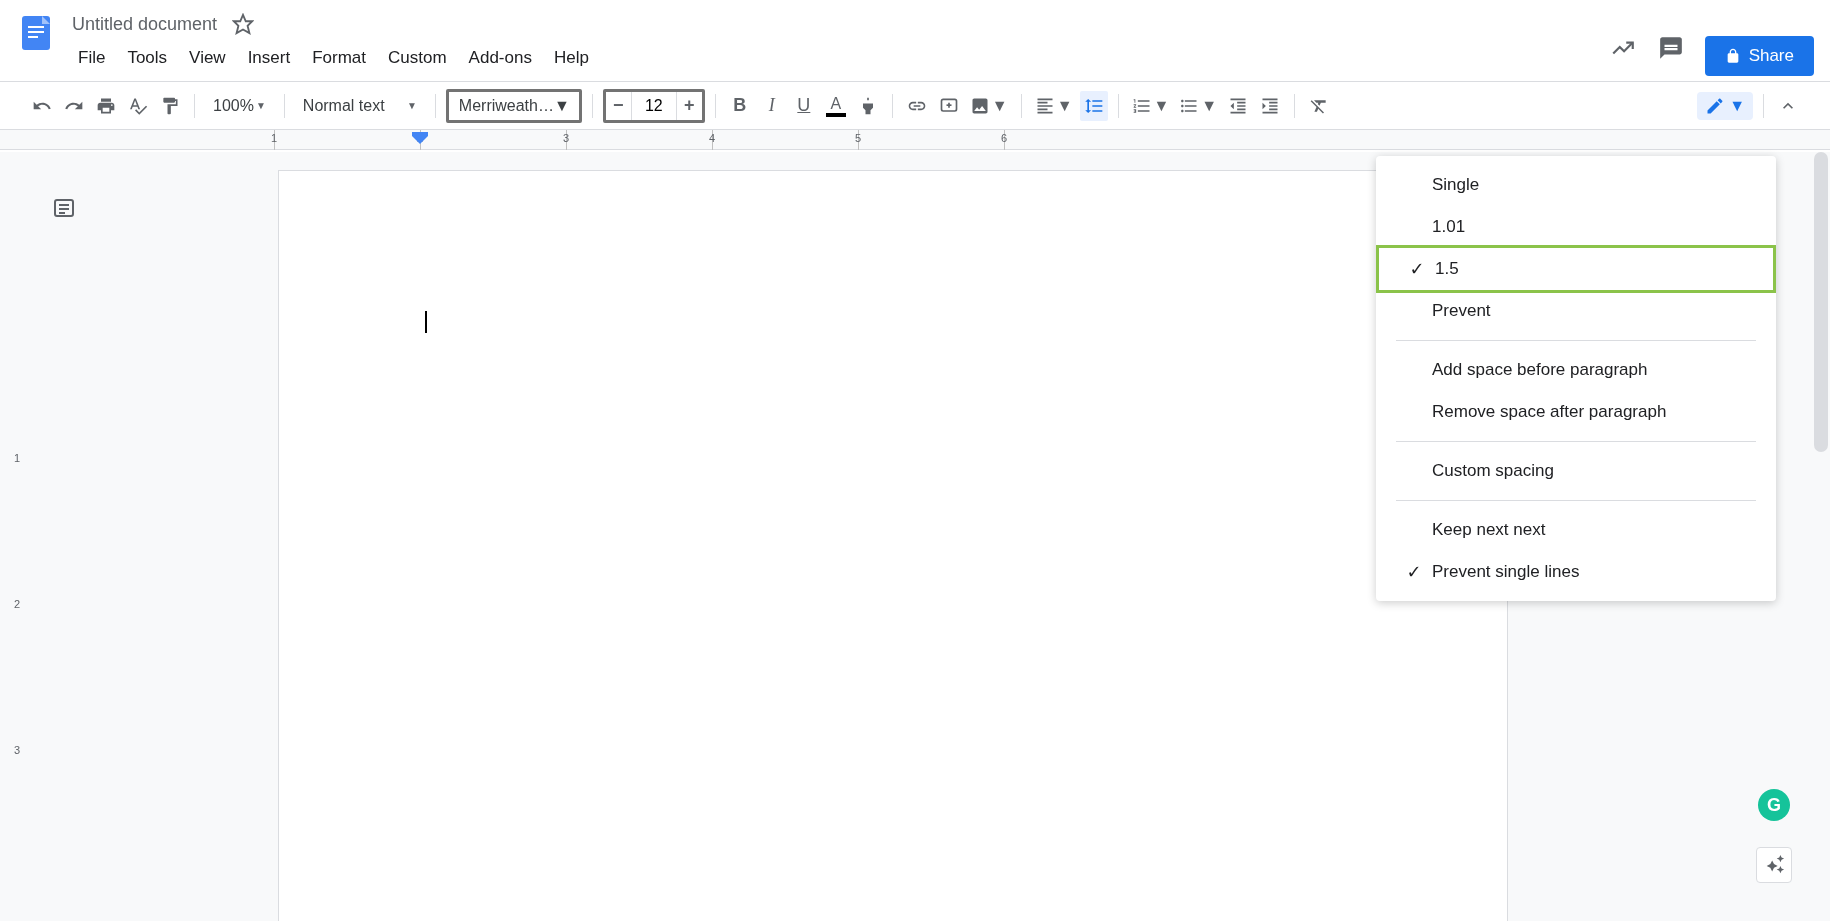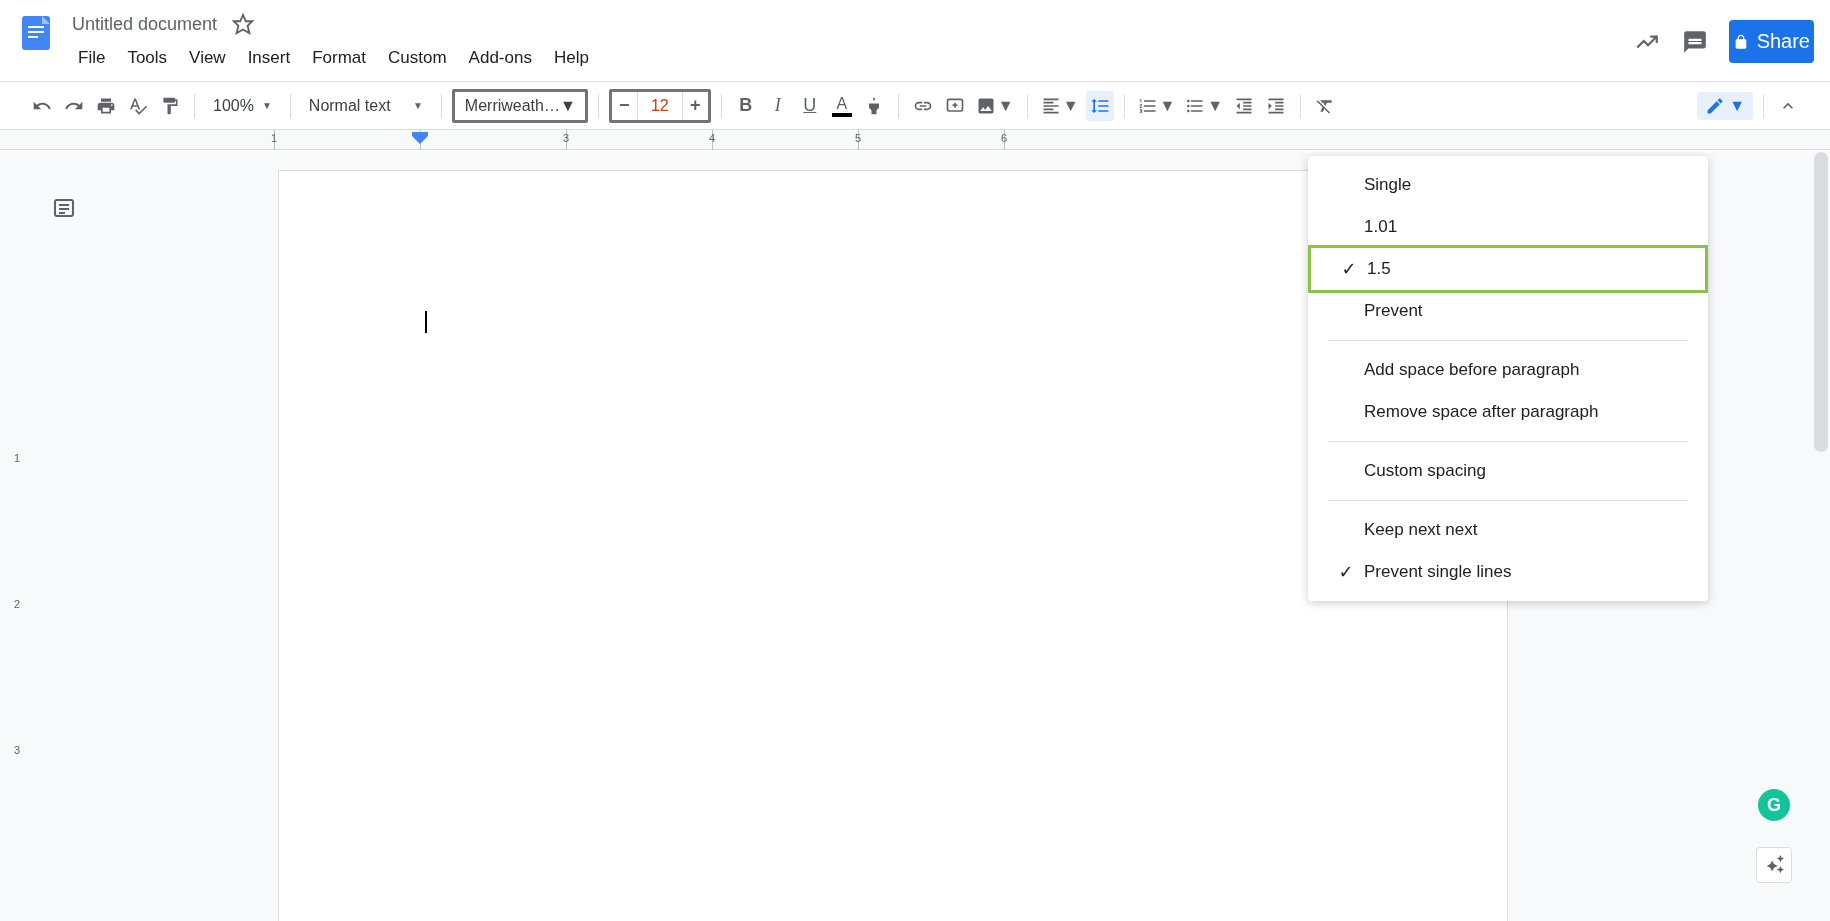--- a/index.html
+++ b/index.html
@@ -9,35 +9,35 @@
 .header { display: flex; align-items: flex-start; padding: 8px 16px 0 16px; height: 82px; border-bottom: 1px solid #dadce0; }
 .logo { width: 40px; height: 54px; margin-top: 4px; margin-right: 12px; }
 .logo svg { width: 40px; height: 40px; }
 .title-area { flex: 1; }
 .title-row { display: flex; align-items: center; height: 32px; }
 .doc-title { font-size: 18px; color: #5f6368; margin-right: 14px; margin-left: 4px; }
 .star-btn { width: 24px; height: 24px; display: flex; align-items: center; justify-content: center; cursor: pointer; }
 .menubar { display: flex; gap: 2px; margin-top: 2px; }
 .menubar-item { font-size: 17px; color: #202124; padding: 6px 10px; cursor: pointer; border-radius: 4px; }
 .header-right { display: flex; align-items: center; gap: 20px; margin-top: 12px; }
-.share-btn { background: #1a73e8; color: #fff; border: none; border-radius: 4px; padding: 10px 4px; font-size: 20px; font-weight: 500; display: flex; align-items: center; gap: 8px; cursor: pointer; }
+.share-btn { background: #1a73e8; color: #fff; border: none; border-radius: 4px; padding: 10px 20px; font-size: 17px; font-weight: 500; display: flex; align-items: center; gap: 8px; cursor: pointer; margin-top: 16px; }
 .icon-btn { width: 28px; height: 28px; display: flex; align-items: center; justify-content: center; cursor: pointer; color: #5f6368; }
 
 
 .toolbar { display: flex; align-items: center; padding: 4px 28px; height: 48px; border-bottom: 1px solid #dadce0; gap: 4px; background: #fff; }
 .tb-btn { min-width: 28px; height: 30px; display: flex; align-items: center; justify-content: center; cursor: pointer; border-radius: 2px; color: #5f6368; padding: 0 3px; }
 .tb-btn.active { background: #e8f0fe; color: #1a73e8; }
 .tb-sep { width: 1px; height: 24px; background: #dadce0; margin: 0 6px; }
-.tb-dropdown { display: flex; align-items: center; gap: 8px; padding: 0 8px; height: 30px; cursor: pointer; font-size: 16px; color: #3c4043; }
+.tb-dropdown { display: flex; align-items: center; gap: 2px; padding: 0 8px; height: 30px; cursor: pointer; font-size: 16px; color: #3c4043; }
 .tb-dropdown .caret { font-size: 10px; color: #5f6368; }
 .highlight-box { border: 3px solid #737373; border-radius: 2px; display: flex; align-items: center; height: 34px; }
 .font-dropdown { width: 130px; padding: 0 10px; display: flex; align-items: center; justify-content: space-between; font-size: 16px; color: #3c4043; height: 100%; }
 .size-group { display: flex; align-items: center; height: 100%; }
 .size-btn { width: 26px; height: 100%; display: flex; align-items: center; justify-content: center; cursor: pointer; color: #5f6368; font-size: 18px; font-weight: bold; border-left: 1px solid #dadce0; border-right: 1px solid #dadce0; }
-.size-input { width: 44px; height: 100%; border: none; text-align: center; font-size: 16px; color: #c2410c; outline: none; }
+.size-input { width: 44px; height: 100%; border: none; text-align: center; font-size: 16px; color: #000000; outline: none; }
 .text-color { display: flex; flex-direction: column; align-items: center; }
 .text-color-underline { height: 4px; width: 20px; background: #000; }
 .tb-flex-spacer { flex: 1; }
 .edit-mode { display: flex; align-items: center; gap: 4px; padding: 4px 8px; background: #e8f0fe; border-radius: 4px; color: #1a73e8; }
 
 
 .ruler-area { position: relative; height: 20px; background: #f8f9fa; border-bottom: 1px solid #dadce0; }
 .ruler { position: absolute; left: 274px; top: 0; height: 20px; display: flex; align-items: center; }
 .ruler-tick { position: relative; width: 146px; height: 20px; border-left: 1px solid #c0c0c0; }
 .ruler-num { position: absolute; left: -4px; top: 2px; font-size: 11px; color: #5f6368; }
@@ -46,21 +46,21 @@
 
 .doc-area { position: absolute; top: 152px; left: 0; right: 0; bottom: 0; background: #f8f9fa; overflow: hidden; }
 .outline-btn { position: absolute; left: 52px; top: 44px; width: 28px; height: 28px; color: #5f6368; cursor: pointer; }
 .page { position: absolute; left: 278px; top: 18px; width: 1230px; min-height: 1600px; background: #fff; border: 1px solid #dadce0; }
 .cursor-caret { position: absolute; left: 146px; top: 140px; width: 2px; height: 22px; background: #000; }
 .vert-ruler { position: absolute; left: 4px; top: 160px; width: 18px; }
 .vert-tick { height: 146px; position: relative; }
 .vert-num { position: absolute; right: 2px; bottom: -6px; font-size: 11px; color: #5f6368; transform: rotate(0deg); }
 
 
-.dropdown-menu { position: absolute; left: 1308px; top: 156px; width: 400px; background: #fff; border-radius: 4px; box-shadow: 0 2px 10px rgba(0,0,0,0.2); padding: 8px 0; z-index: 100; }
+.dropdown-menu { position: absolute; left: 1376px; top: 156px; width: 400px; background: #fff; border-radius: 4px; box-shadow: 0 2px 10px rgba(0,0,0,0.2); padding: 8px 0; z-index: 100; }
 .dropdown-item { display: flex; align-items: center; padding: 10px 20px; font-size: 17px; color: #202124; cursor: pointer; min-height: 42px; }
 .dropdown-check { width: 36px; display: flex; align-items: center; justify-content: center; font-size: 18px; }
 .dropdown-label { flex: 1; }
 .dropdown-sep { height: 1px; background: #dadce0; margin: 8px 20px; }
 .dropdown-highlight { border: 3px solid #8bc34a; margin: -3px 0; }
 
 
 .grammarly { position: absolute; right: 40px; bottom: 100px; width: 32px; height: 32px; border-radius: 50%; background: #15c39a; display: flex; align-items: center; justify-content: center; color: #fff; font-weight: bold; font-size: 18px; }
 .explore-btn { position: absolute; right: 38px; bottom: 38px; width: 36px; height: 36px; background: #fff; border: 1px solid #dadce0; border-radius: 4px; display: flex; align-items: center; justify-content: center; color: #5f6368; cursor: pointer; }
 

